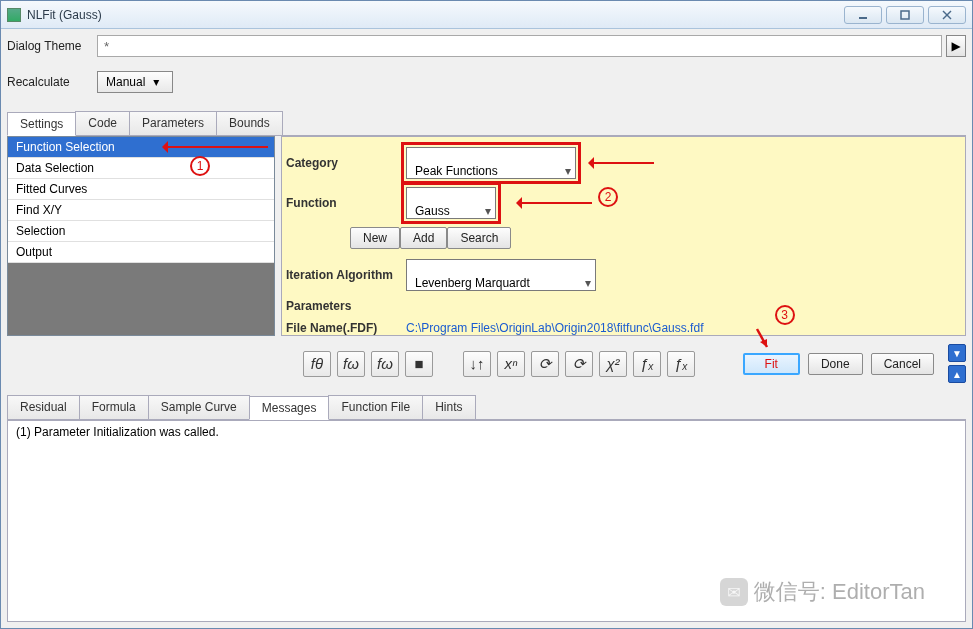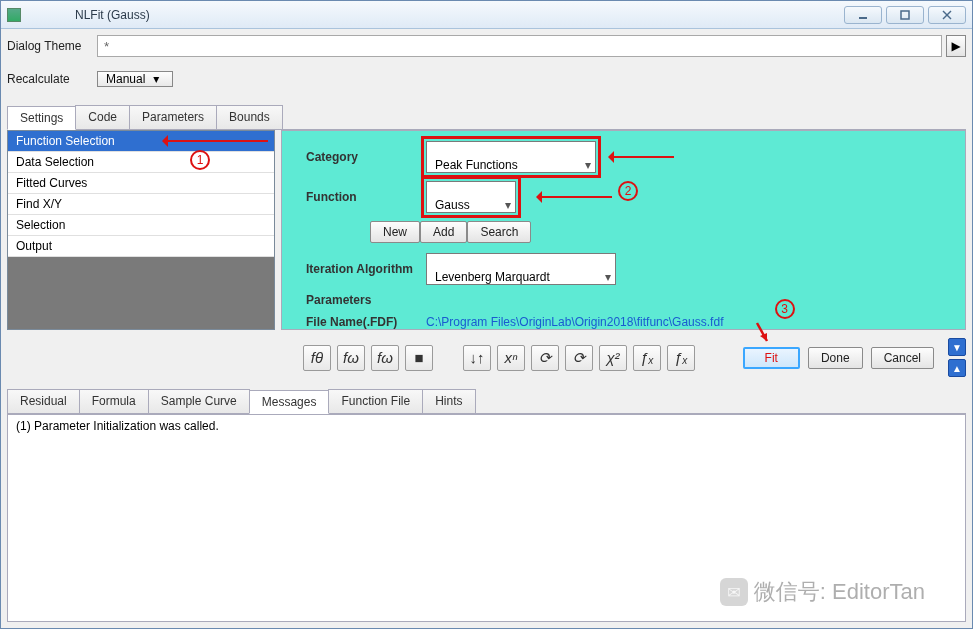--- a/index.html
+++ b/index.html
@@ -28,21 +28,21 @@
     display: flex;
     align-items: center;
     padding: 0 2px 0 6px;
   }
   .titlebar .app-icon {
     width: 14px; height: 14px;
     margin-right: 6px;
     background: linear-gradient(#5a8, #3a6);
     border: 1px solid #586;
   }
-  .titlebar .title { flex: 1; color: #2b3a4a; margin-left: 48px; }
+  .titlebar .title { flex: 1; color: #2b3a4a; }
   .winbtn {
     width: 38px; height: 18px;
     margin-left: 4px;
     background: linear-gradient(#f5f9fd,#dbe7f2);
     border: 1px solid #9ab4cf;
     border-radius: 3px;
     display: flex; align-items: center; justify-content: center;
     color: #4a6a8a;
   }
   .winbtn.close { margin-right: 4px; }
@@ -64,21 +64,21 @@
   }
   .menu-arrow-btn {
     width: 20px; height: 22px;
     border: 1px solid #888;
     background: linear-gradient(#fdfdfd,#e4e4e4);
     margin-left: 4px;
     display:flex;align-items:center;justify-content:center;
   }
   .select-wrap {
     display: inline-flex; align-items: center;
-    height: 16px;
+    height: 22px;
     border: 1px solid #888;
     background: linear-gradient(#fdfdfd,#e8e8e8);
     padding: 0 4px 0 8px;
     min-width: 76px;
   }
   .select-wrap .caret { margin-left: 8px; }
   .tabstrip {
     display: flex;
     margin-top: 4px;
     border-bottom: 1px solid #aab;
@@ -114,22 +114,22 @@
     color: #000;
     position: relative;
   }
   .list-item.selected {
     background: #2f6fd0;
     color: #fff;
   }
   .right-panel {
     flex: 1;
     border: 1px solid #aab;
-    background: #5eead4;
-    padding: 10px 24px;
+    background: #fef9c3;
+    padding: 10px 4px;
     position: relative;
   }
   .form-row {
     display: flex; align-items: center; margin-bottom: 8px;
   }
   .form-label {
     width: 120px;
     font-weight: bold;
     color: #333;
   }

